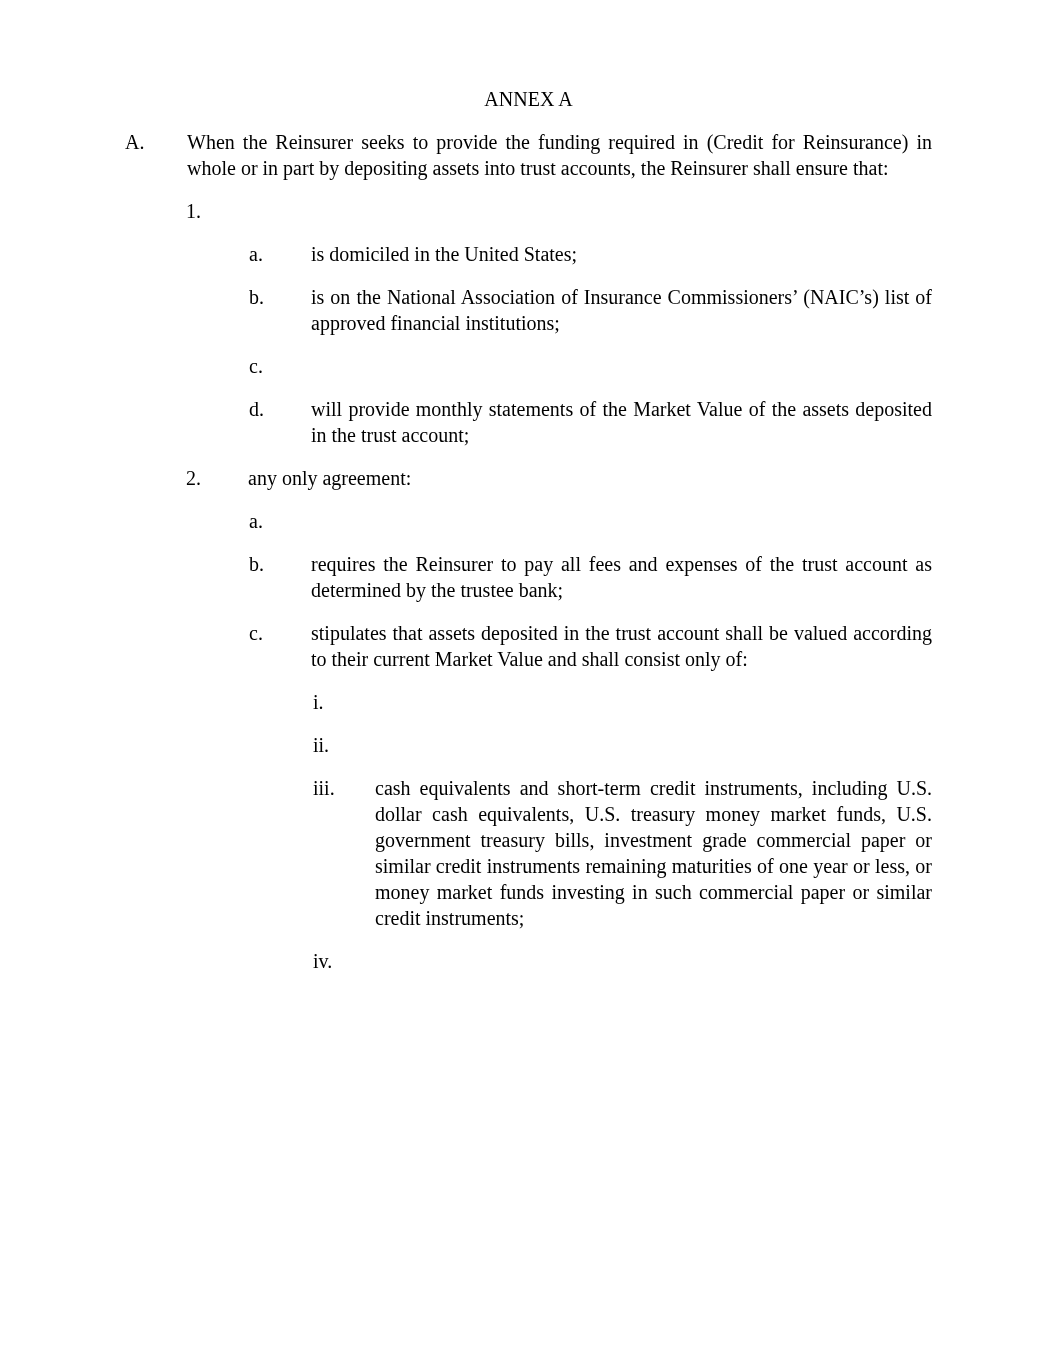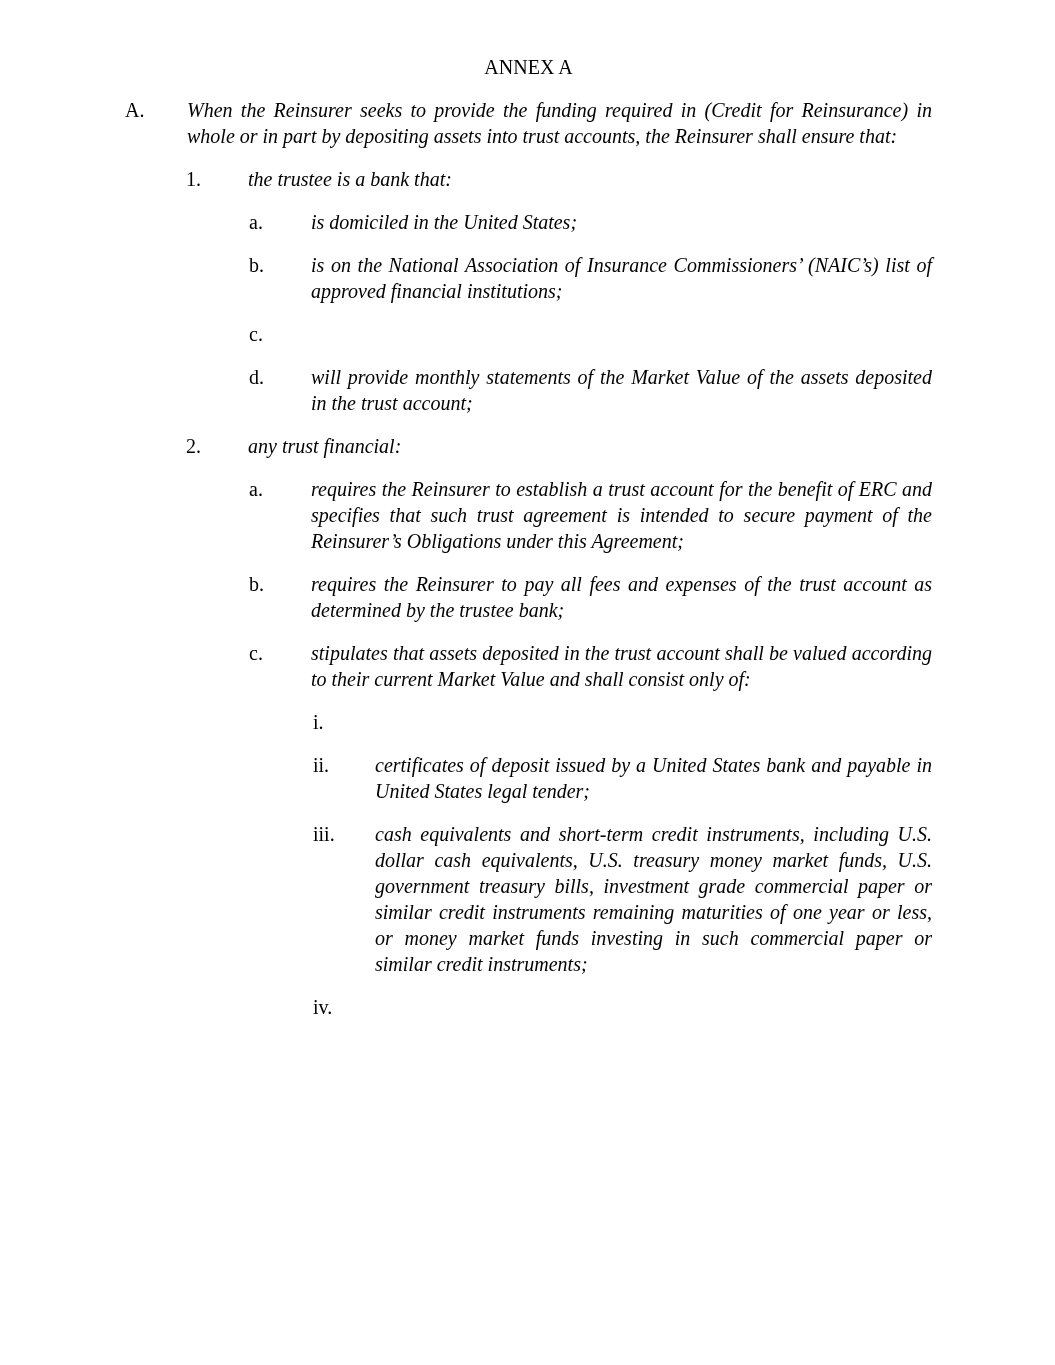--- a/index.html
+++ b/index.html
@@ -13,59 +13,57 @@
     color: #000000;
     font-family: "Liberation Serif", "DejaVu Serif", serif;
     font-size: 20px;
     line-height: 26px;
     overflow: hidden;
   }
   .page {
     box-sizing: border-box;
     width: 1055px;
     height: 1365px;
-    padding: 54px 123px 0 125px;
+    padding: 86px 123px 0 125px;
     background: #ffffff;
   }
   .heading {
     text-align: center;
     margin: 0 0 17px 0;
   }
   .block {
     display: flex;
     margin: 0 0 17px 0;
   }
   .lvl-1 { padding-left: 0; }
   .lvl-2 { padding-left: 61px; }
   .lvl-3 { padding-left: 124px; }
   .lvl-4 { padding-left: 188px; }
   .marker {
     flex: 0 0 62px;
   }
   .text {
     flex: 1;
     text-align: justify;
-    font-style: italic;
   }
 </style>
 </head>
 <body>
 
 <div class="page">
 
   <div class="heading">ANNEX A</div>
 
   <div class="block lvl-1">
     <span class="marker">A.</span>
     <div class="text">When the Reinsurer seeks to provide the funding required in (Credit for Reinsurance) in whole or in part by depositing assets into trust accounts, the Reinsurer shall ensure that:</div>
   </div>
 
   <div class="block lvl-2">
     <span class="marker">1.</span>
-    <div class="text">the trustee is a bank that:</div>
   </div>
 
   <div class="block lvl-3">
     <span class="marker">a.</span>
     <div class="text">is domiciled in the United States;</div>
   </div>
 
   <div class="block lvl-3">
     <span class="marker">b.</span>
     <div class="text">is on the National Association of Insurance Commissioners’ (NAIC’s) list of approved financial institutions;</div>
@@ -75,45 +73,43 @@
     <span class="marker">c.</span>
   </div>
 
   <div class="block lvl-3">
     <span class="marker">d.</span>
     <div class="text">will provide monthly statements of the Market Value of the assets deposited in the trust account;</div>
   </div>
 
   <div class="block lvl-2">
     <span class="marker">2.</span>
-    <div class="text">any trust financial:</div>
+    <div class="text">any only agreement:</div>
   </div>
 
   <div class="block lvl-3">
     <span class="marker">a.</span>
-    <div class="text">requires the Reinsurer to establish a trust account for the benefit of ERC and specifies that such trust agreement is intended to secure payment of the Reinsurer’s Obligations under this Agreement;</div>
   </div>
 
   <div class="block lvl-3">
     <span class="marker">b.</span>
     <div class="text">requires the Reinsurer to pay all fees and expenses of the trust account as determined by the trustee bank;</div>
   </div>
 
   <div class="block lvl-3">
     <span class="marker">c.</span>
     <div class="text">stipulates that assets deposited in the trust account shall be valued according to their current Market Value and shall consist only of:</div>
   </div>
 
   <div class="block lvl-4">
     <span class="marker">i.</span>
   </div>
 
   <div class="block lvl-4">
     <span class="marker">ii.</span>
-    <div class="text">certificates of deposit issued by a United States bank and payable in United States legal tender;</div>
   </div>
 
   <div class="block lvl-4">
     <span class="marker">iii.</span>
     <div class="text">cash equivalents and short-term credit instruments, including U.S. dollar cash equivalents, U.S. treasury money market funds, U.S. government treasury bills, investment grade commercial paper or similar credit instruments remaining maturities of one year or less, or money market funds investing in such commercial paper or similar credit instruments;</div>
   </div>
 
   <div class="block lvl-4">
     <span class="marker">iv.</span>
   </div>

